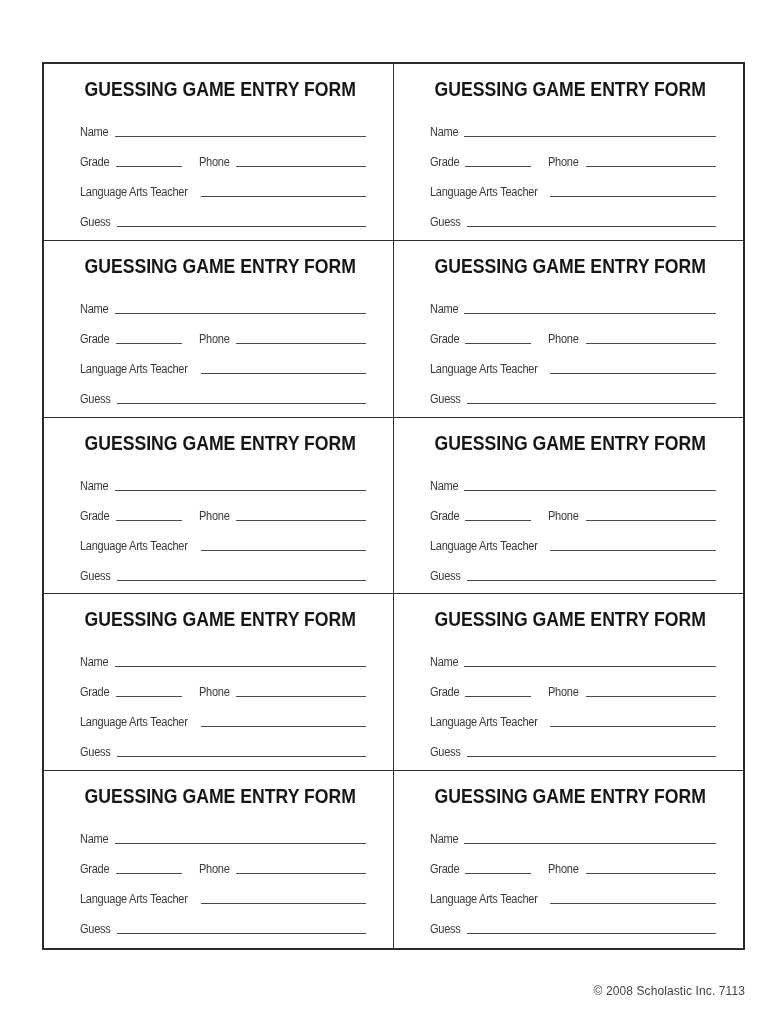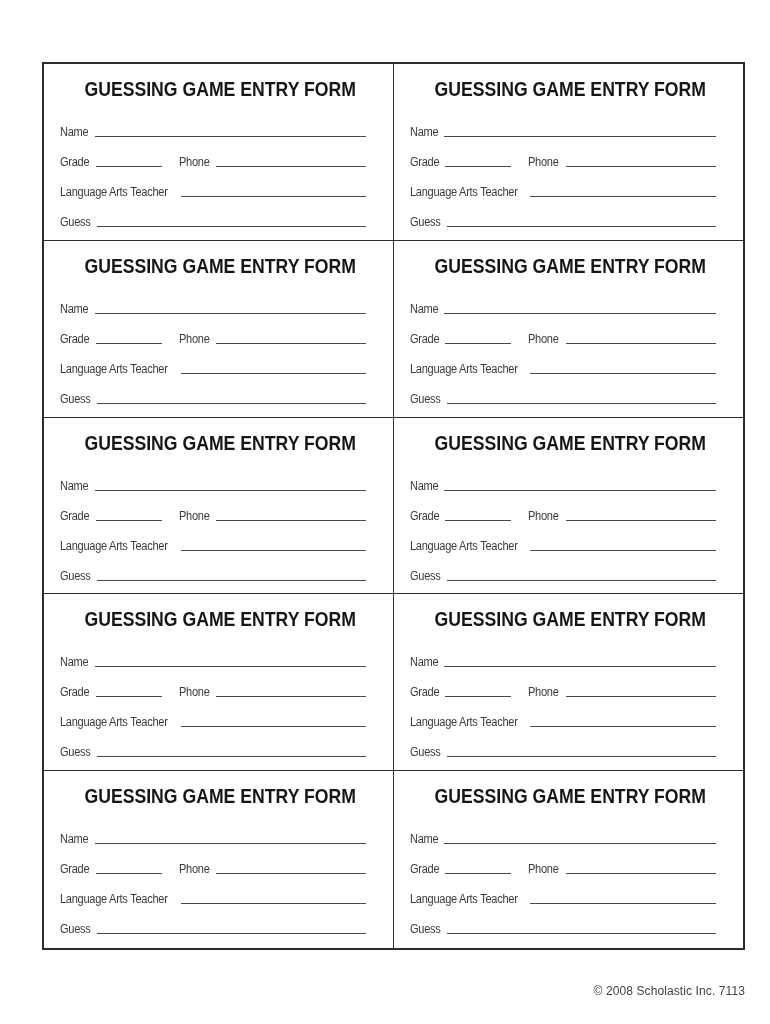--- a/index.html
+++ b/index.html
@@ -33,21 +33,21 @@
     text-align: center;
     font-size: 21px;
     font-weight: 800;
     color: #161616;
     letter-spacing: 0px;
     transform: scaleX(0.84);
     transform-origin: center;
     white-space: nowrap;
     margin-top: 4px;
   }
-  .fields { margin-top: 9px; }
+  .fields { margin-top: 9px; margin-left: 20px; }
   .field-row {
     display: flex;
     align-items: flex-end;
     height: 30px;
   }
   .field-label {
     font-size: 12px;
     color: #3a3a3a;
     letter-spacing: -0.3px;
     transform: scaleX(0.92);

